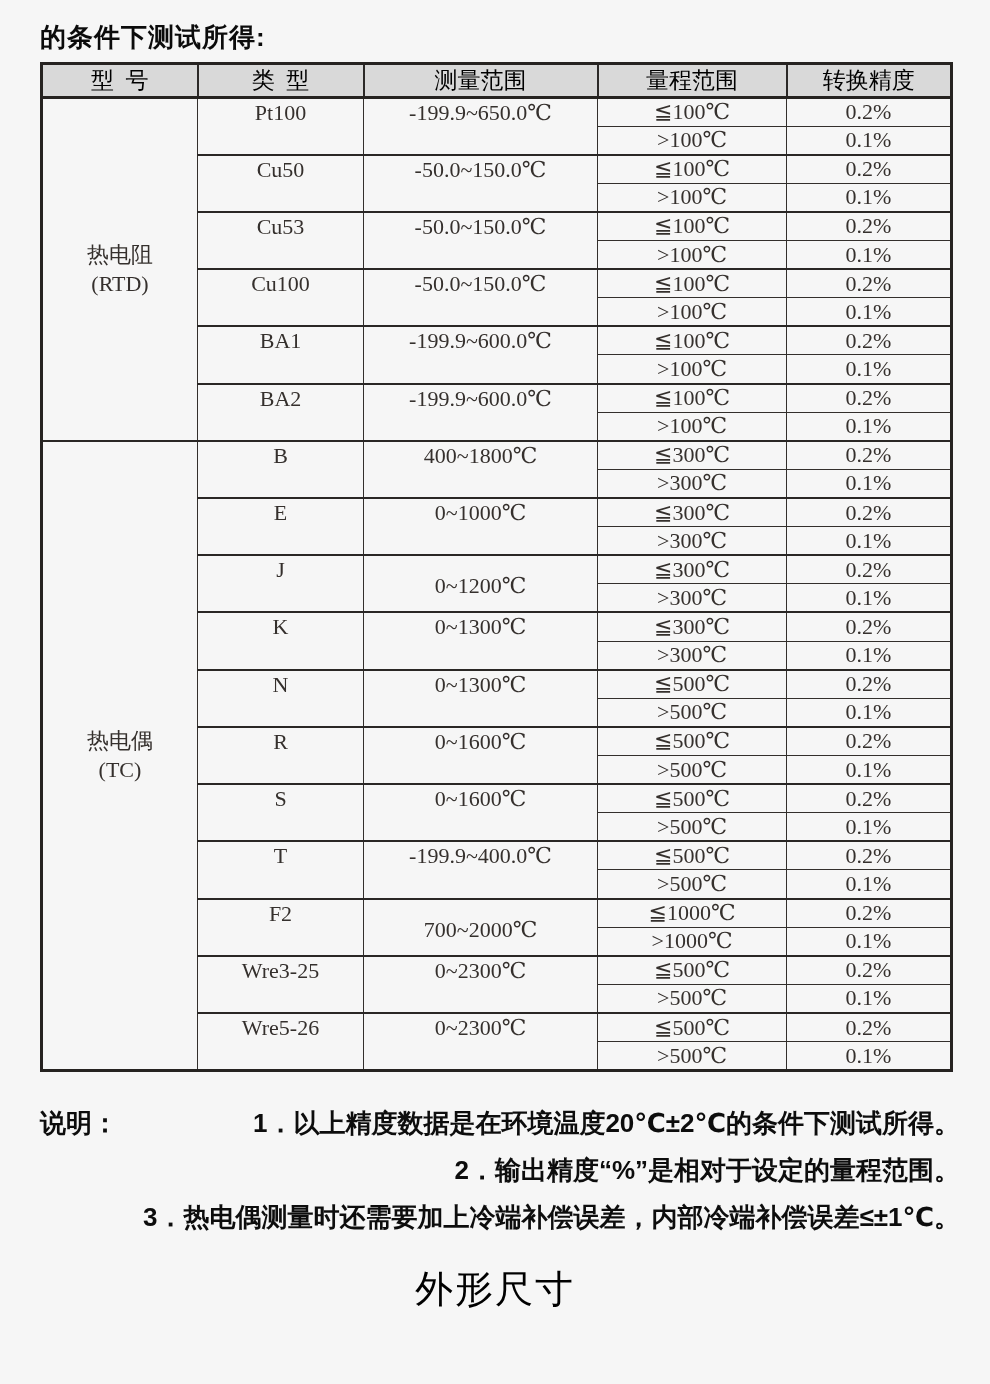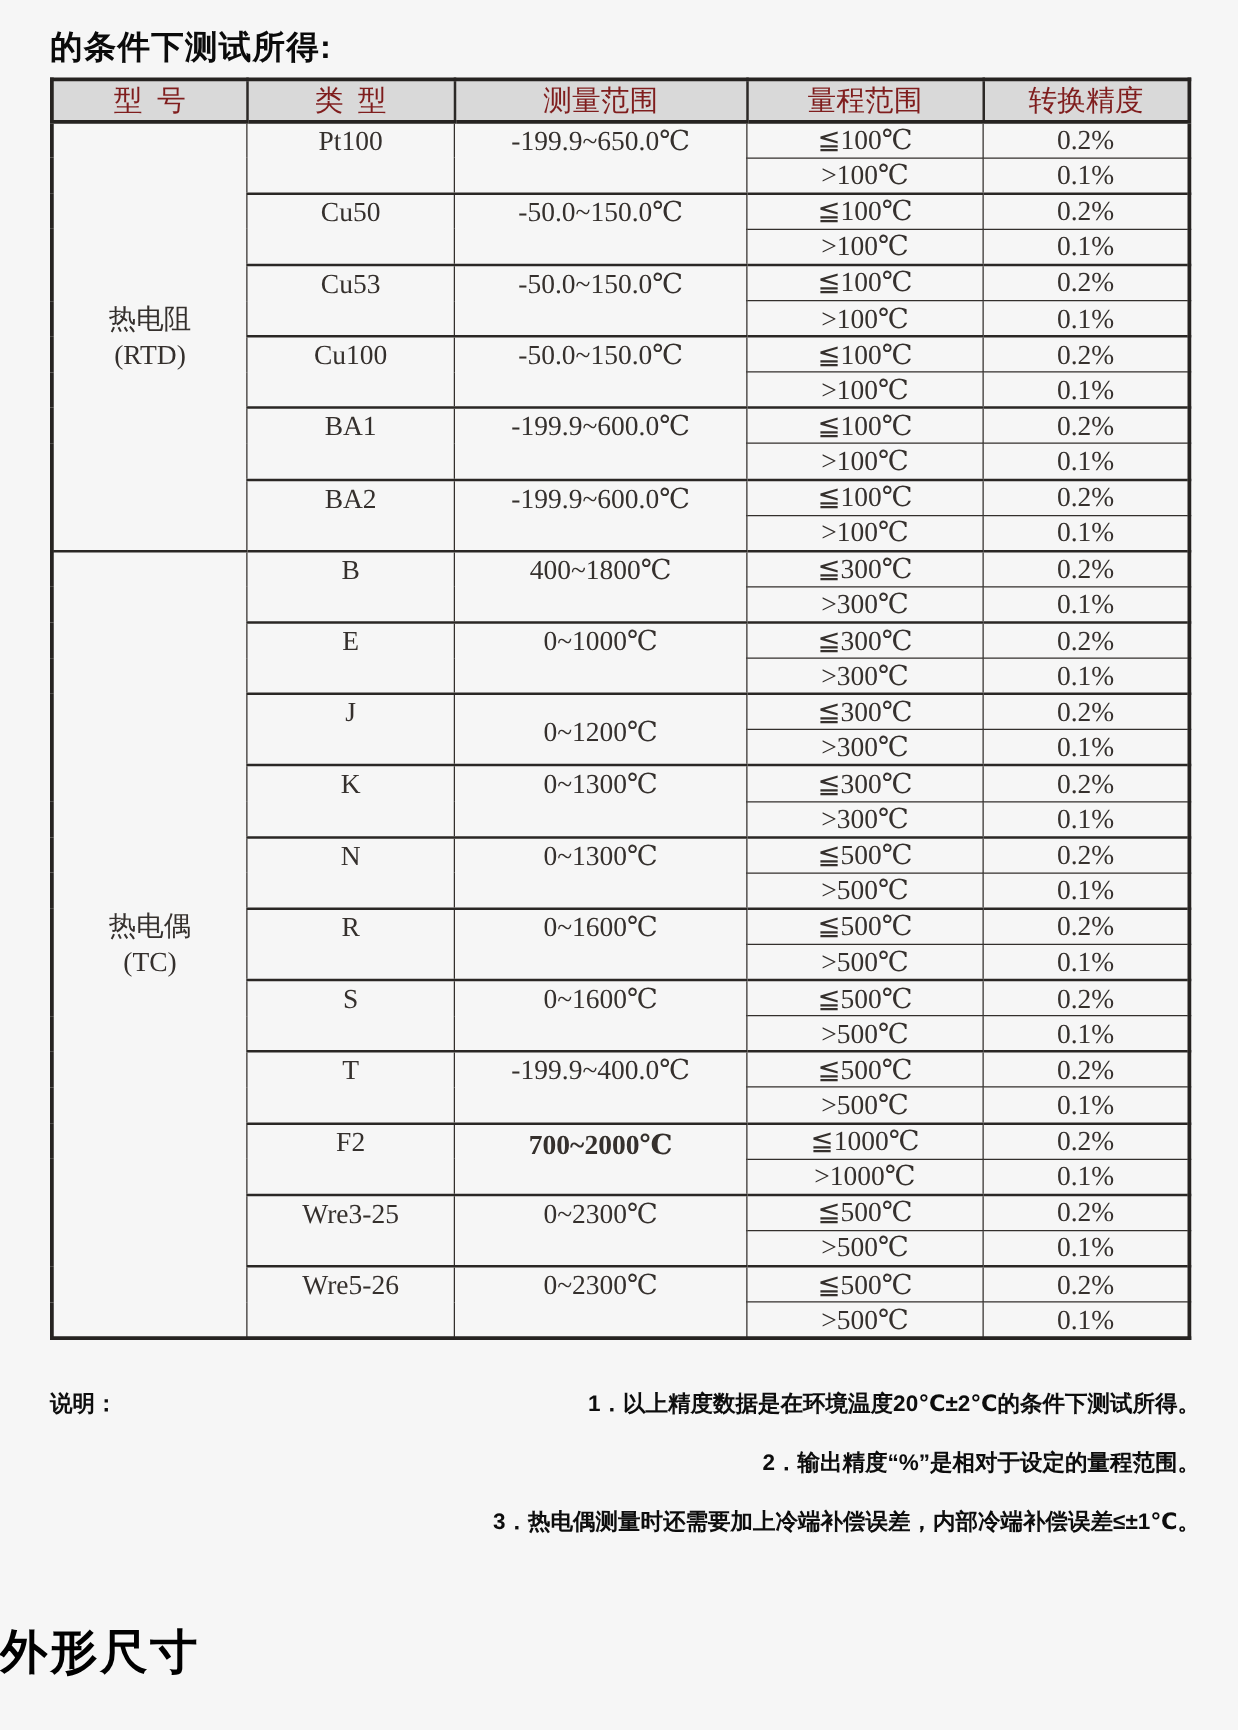--- a/index.html
+++ b/index.html
@@ -29,21 +29,21 @@
     border: 3px solid #262321;
     font-family: "Liberation Serif", "DejaVu Serif", "DejaVu Sans", serif;
     color: #35302d;
   }
   table.spec-table th {
     background: #d9d9d9;
     border: 2px solid #2c2927;
     border-bottom: 3px solid #262321;
     font-size: 23px;
     font-weight: normal;
-    color: #7f1d1d;
+    color: #000000;
     height: 33px;
     white-space: pre;
     text-align: center;
     vertical-align: middle;
   }
   table.spec-table td {
     border: 1.6px solid #332f2c;
     font-size: 22px;
     text-align: center;
     vertical-align: middle;
@@ -51,34 +51,34 @@
     white-space: pre;
   }
   tr.group-start td { border-top: 2.2px solid #2a2725; }
   td.model-cell { font-size: 23px; line-height: 1.35; border-left: none; }
   td.accuracy-cell, td.span-cell { height: 28px; }
   .notes {
     position: absolute;
     left: 40px; top: 1100px;
     width: 920px;
     display: flex;
-    font-size: 18px;
+    font-size: 26px;
     font-weight: bold;
     color: #0d0d0d;
   }
   .notes-label { white-space: nowrap; line-height: 46px; }
   .notes-items { flex: 1; text-align: right; }
   .note-line { line-height: 46px; margin-bottom: 1px; white-space: nowrap; }
   .section-title {
     position: absolute;
-    left: 0; top: 1296px;
+    left: 0; top: 1264px;
     width: 100%;
-    text-align: left;
+    text-align: center;
     font-size: 38px;
-    font-weight: bold;
+    font-weight: normal;
     color: #000;
     letter-spacing: 2px;
   }
 </style>
 </head>
 <body>
 
 <div class="page-title">的条件下测试所得:</div>
 
 <table class="spec-table">
@@ -236,21 +236,21 @@
         <td class="range-cell" rowspan="2" style="vertical-align: top; padding-top: 1px;">-199.9~400.0℃</td>
         <td class="span-cell">≦500℃</td>
         <td class="accuracy-cell">0.2%</td>
       </tr>
       <tr>
         <td class="span-cell">&gt;500℃</td>
         <td class="accuracy-cell">0.1%</td>
       </tr>
       <tr class="group-start">
         <td class="type-cell" rowspan="2" style="vertical-align: top; padding-top: 1px;">F2</td>
-        <td class="range-cell" rowspan="2" style="vertical-align: top; padding-top: 3px; font-weight: bold;">700~2000℃</td>
+        <td class="range-cell" rowspan="2" style="vertical-align: top; padding-top: 17px;">700~2000℃</td>
         <td class="span-cell">≦1000℃</td>
         <td class="accuracy-cell">0.2%</td>
       </tr>
       <tr>
         <td class="span-cell">&gt;1000℃</td>
         <td class="accuracy-cell">0.1%</td>
       </tr>
       <tr class="group-start">
         <td class="type-cell" rowspan="2" style="vertical-align: top; padding-top: 1px;">Wre3-25</td>
         <td class="range-cell" rowspan="2" style="vertical-align: top; padding-top: 1px;">0~2300℃</td>

